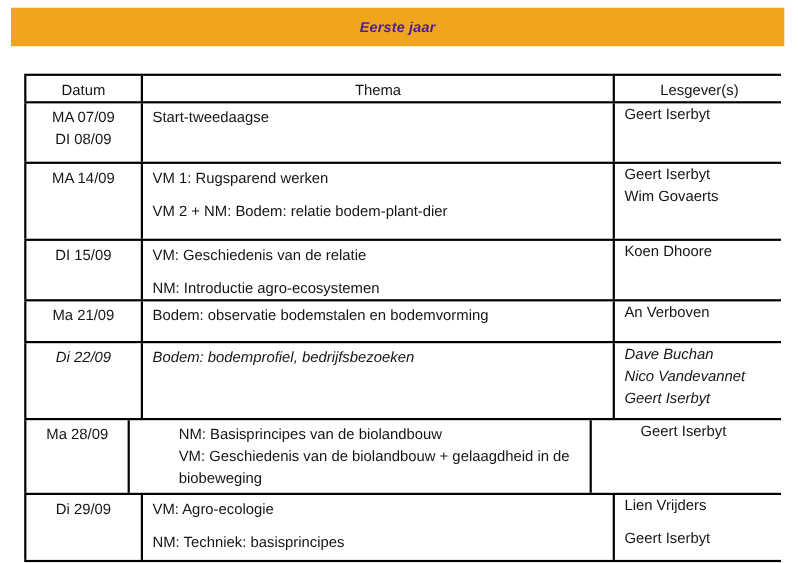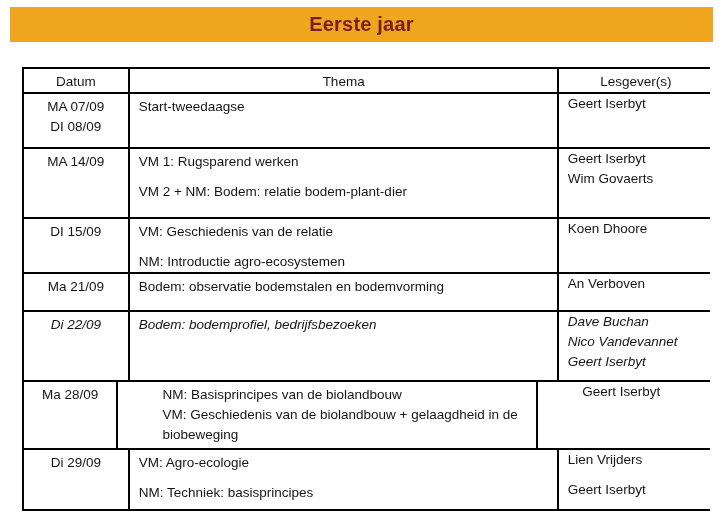--- a/index.html
+++ b/index.html
@@ -17,24 +17,25 @@
     position: absolute;
     left: 10px;
     top: 7px;
     width: 703px;
     height: 35px;
     display: flex;
     align-items: center;
     justify-content: center;
   }
   .banner-title {
-    font-size: 20px;
+    font-size: 13px;
     font-weight: bold;
-    color: #7f1d1d;
+    color: #4c1d95;
     letter-spacing: 0.2px;
+    font-style: italic;
   }
   .schedule {
     position: absolute;
     left: 22px;
     top: 67px;
     width: 688px;
     border-top: 2px solid #000;
     font-size: 13.5px;
     line-height: 20px;
   }

